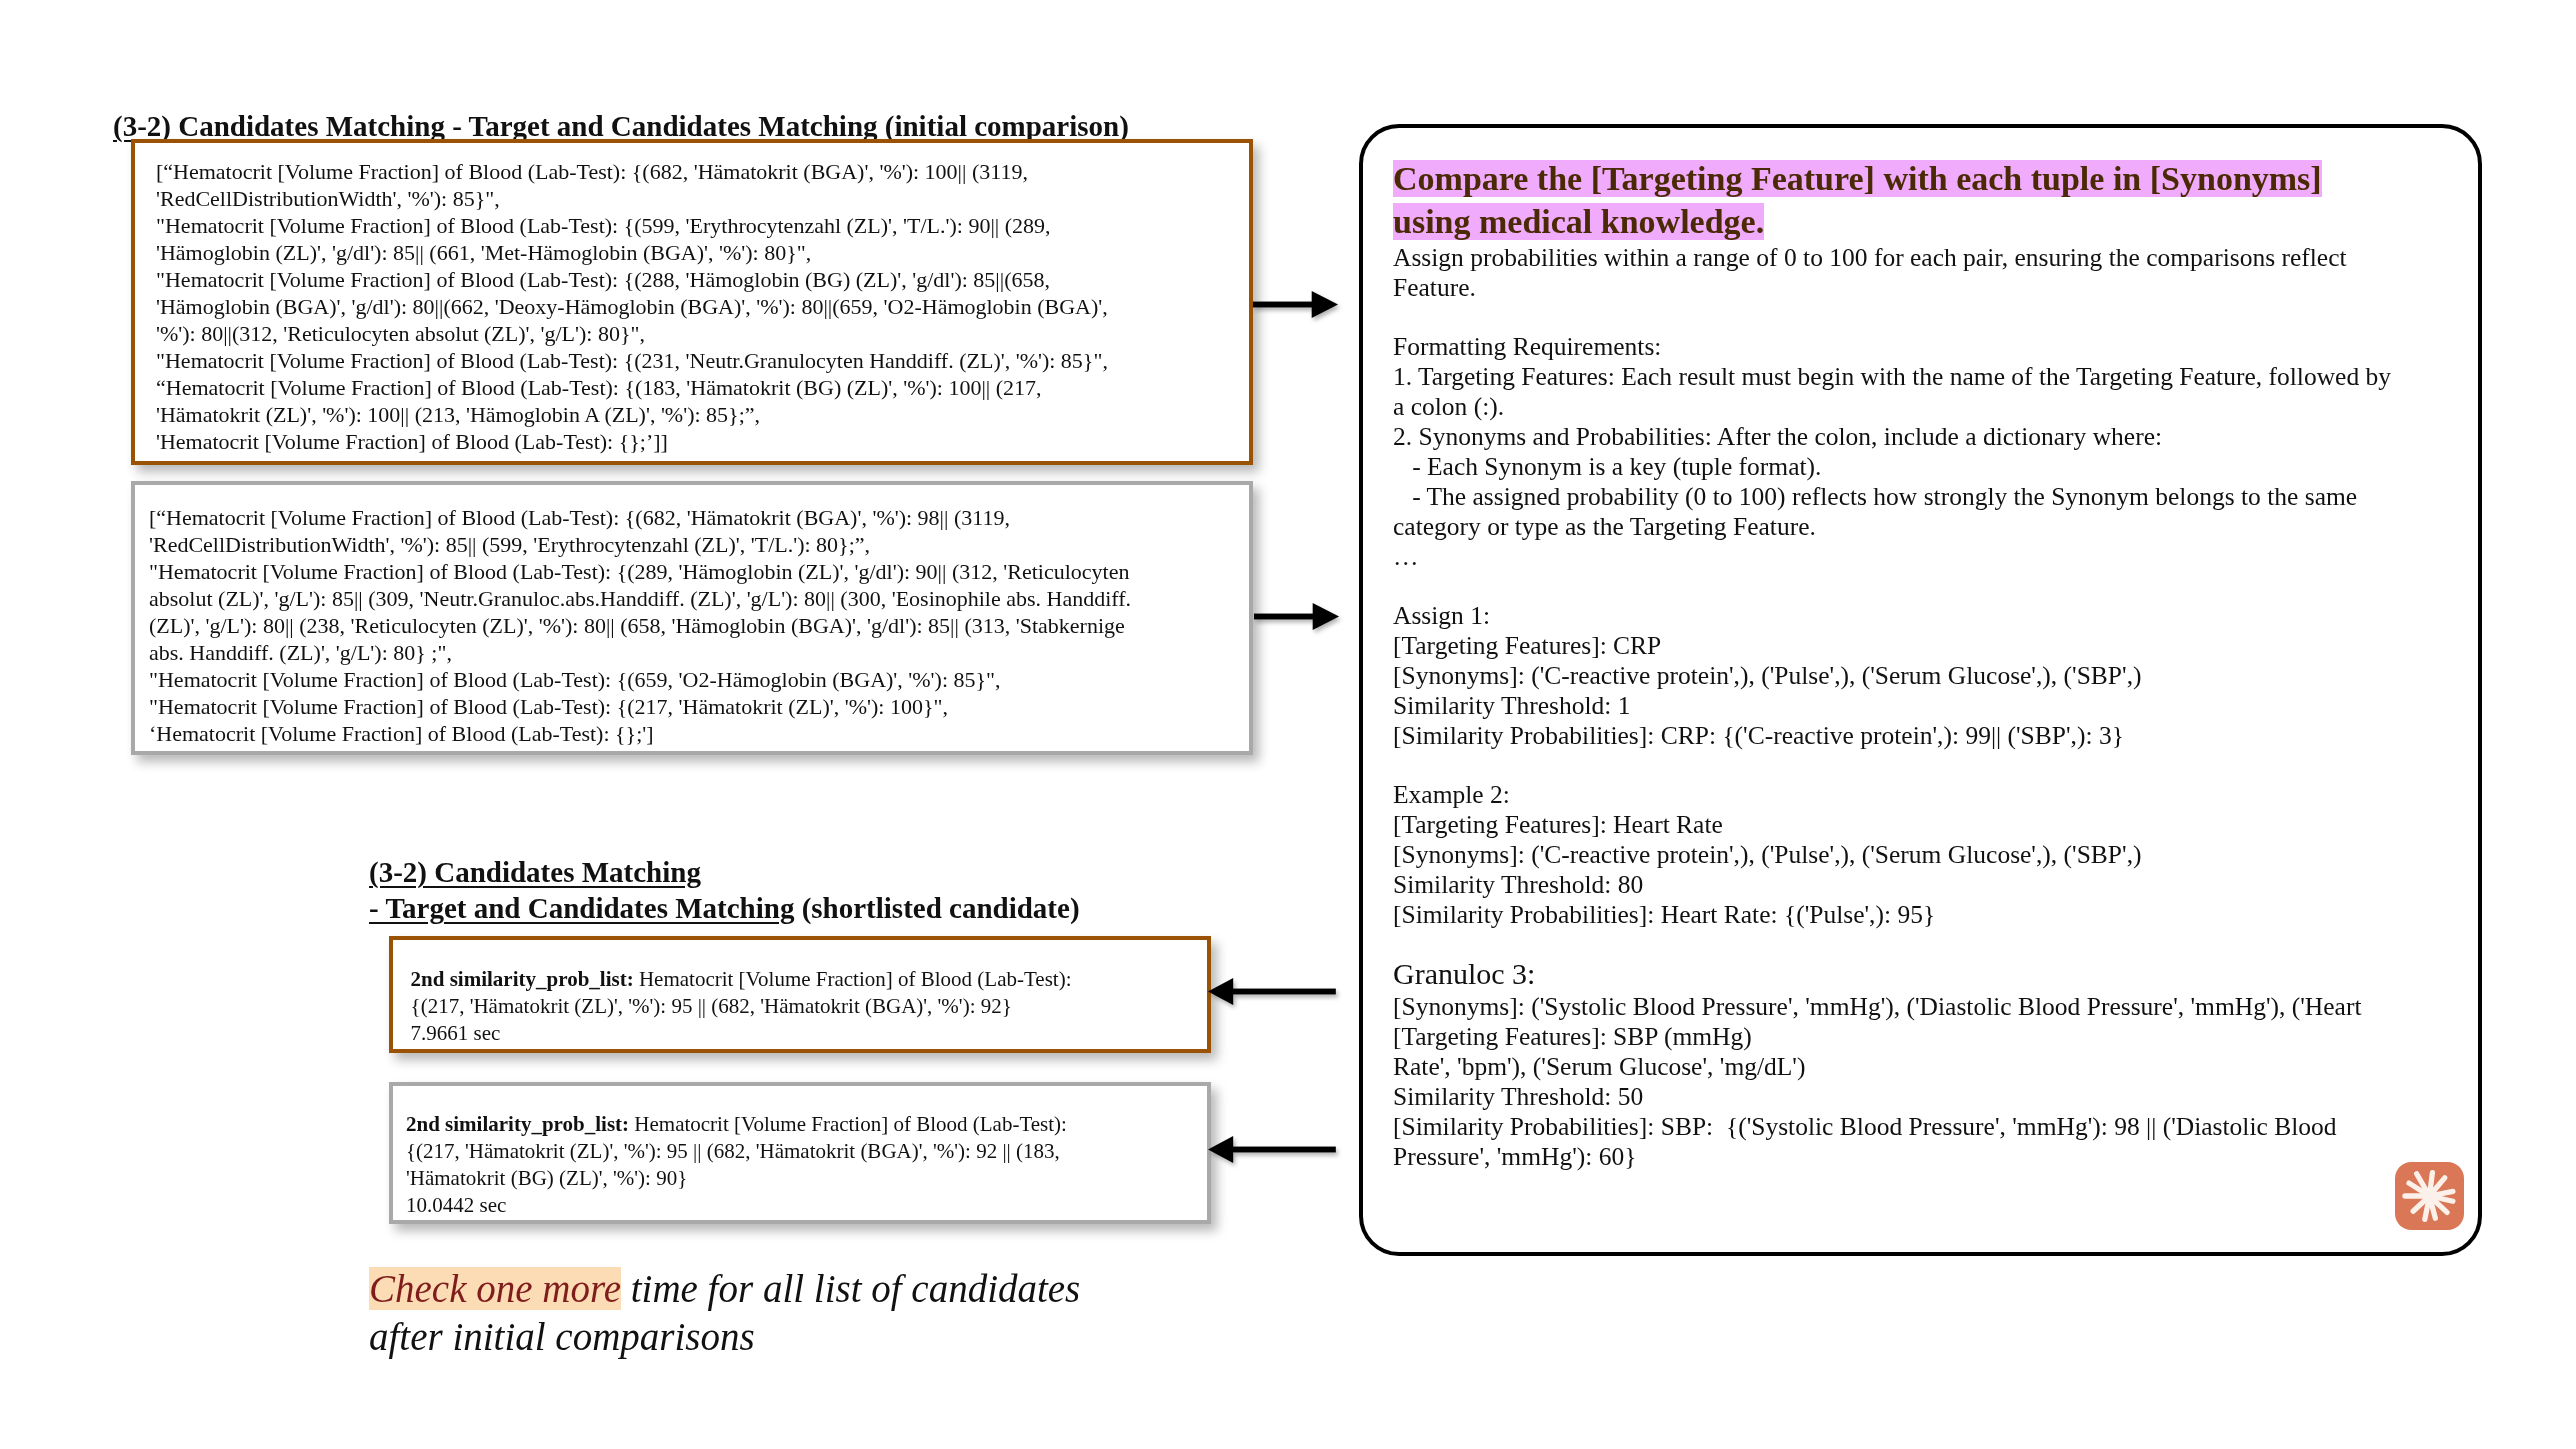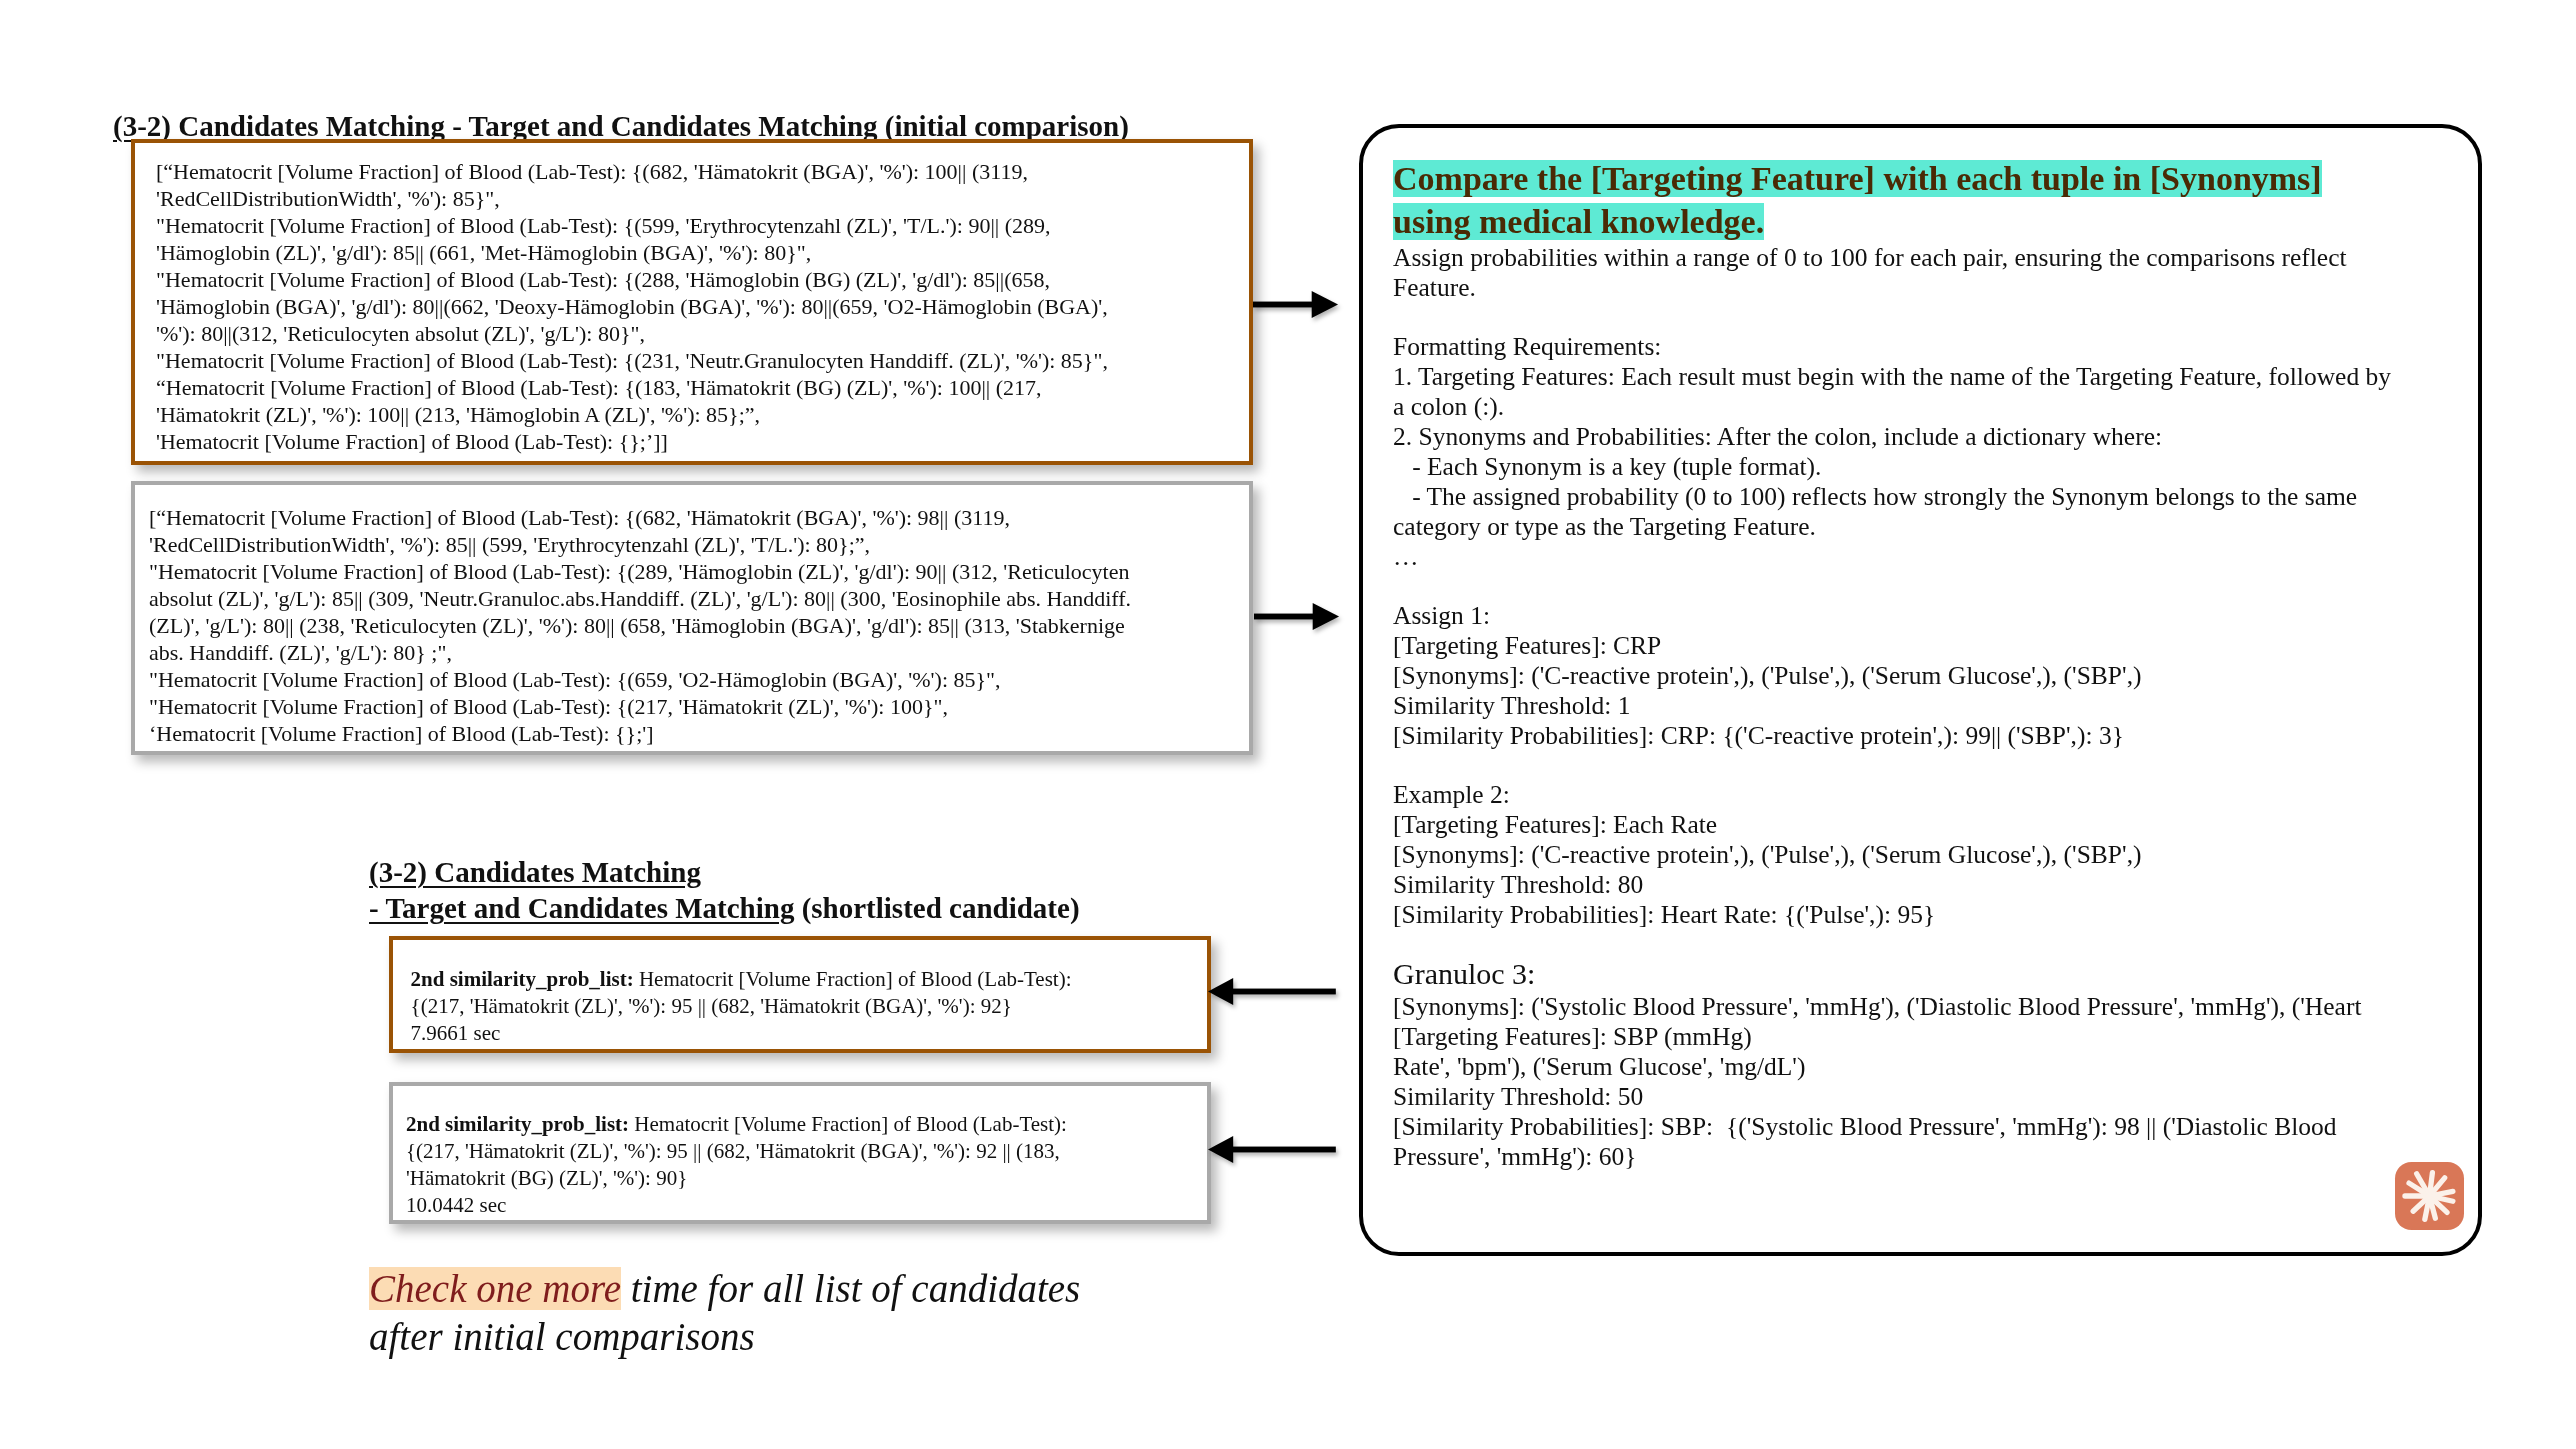--- a/index.html
+++ b/index.html
@@ -24,21 +24,21 @@
   .b3 { left:362px; top:936px; width:822px; height:117px;
         padding:26px 0 0 17.6px; font-size:21px; line-height:27px; }
   .b4 { left:362px; top:1082px; width:822px; height:142px;
         padding:24.6px 0 0 13px; font-size:21px; line-height:27px; }
   .b3 b, .b4 b { font-weight:bold; }
 
   .panel { position:absolute; left:1359px; top:124px; width:1123px; height:1132px;
            box-sizing:border-box; border:4.7px solid #000; border-radius:40px; background:#fff; }
   .panel-inner { position:absolute; left:30px; top:29px; right:23.4px; }
   .p-title { font-weight:bold; font-size:34px; line-height:43px; color:#4a2a05; }
-  .p-title span { background:#5eead4; }
+  .p-title span { background:#f0abfc; }
   .p-text { font-size:25.5px; line-height:30px; white-space:pre; }
   .p-text.big { font-size:30px; line-height:36px; }
   .gap { height:29px; }
 
   .arrow { position:absolute; }
   .arrow svg { display:block; overflow:visible; filter: drop-shadow(2.3px 3.5px 2.3px rgba(0,0,0,0.3)); }
 
   .note { position:absolute; left:369px; top:1265px; font-style:italic; font-size:39px; line-height:48px; color:#111; white-space:nowrap; }
   .note .hl { background:#fcdcb4; color:#7f1d1d; }
 
@@ -117,21 +117,21 @@
     <div>
       <div class="p-text">Assign 1:</div>
       <div class="p-text">[Targeting Features]: CRP</div>
       <div class="p-text">[Synonyms]: ('C-reactive protein',), ('Pulse',), ('Serum Glucose',), ('SBP',)</div>
       <div class="p-text">Similarity Threshold: 1</div>
       <div class="p-text">[Similarity Probabilities]: CRP: {('C-reactive protein',): 99|| ('SBP',): 3}</div>
     </div>
     <div class="gap"></div>
     <div>
       <div class="p-text">Example 2:</div>
-      <div class="p-text">[Targeting Features]: Each Rate</div>
+      <div class="p-text">[Targeting Features]: Heart Rate</div>
       <div class="p-text">[Synonyms]: ('C-reactive protein',), ('Pulse',), ('Serum Glucose',), ('SBP',)</div>
       <div class="p-text">Similarity Threshold: 80</div>
       <div class="p-text">[Similarity Probabilities]: Heart Rate: {('Pulse',): 95}</div>
     </div>
     <div class="gap" style="height:26px;"></div>
     <div>
       <div class="p-text big">Granuloc 3:</div>
       <div class="p-text">[Synonyms]: ('Systolic Blood Pressure', 'mmHg'), ('Diastolic Blood Pressure', 'mmHg'), ('Heart</div>
       <div class="p-text">[Targeting Features]: SBP (mmHg)</div>
       <div class="p-text">Rate', 'bpm'), ('Serum Glucose', 'mg/dL')</div>

